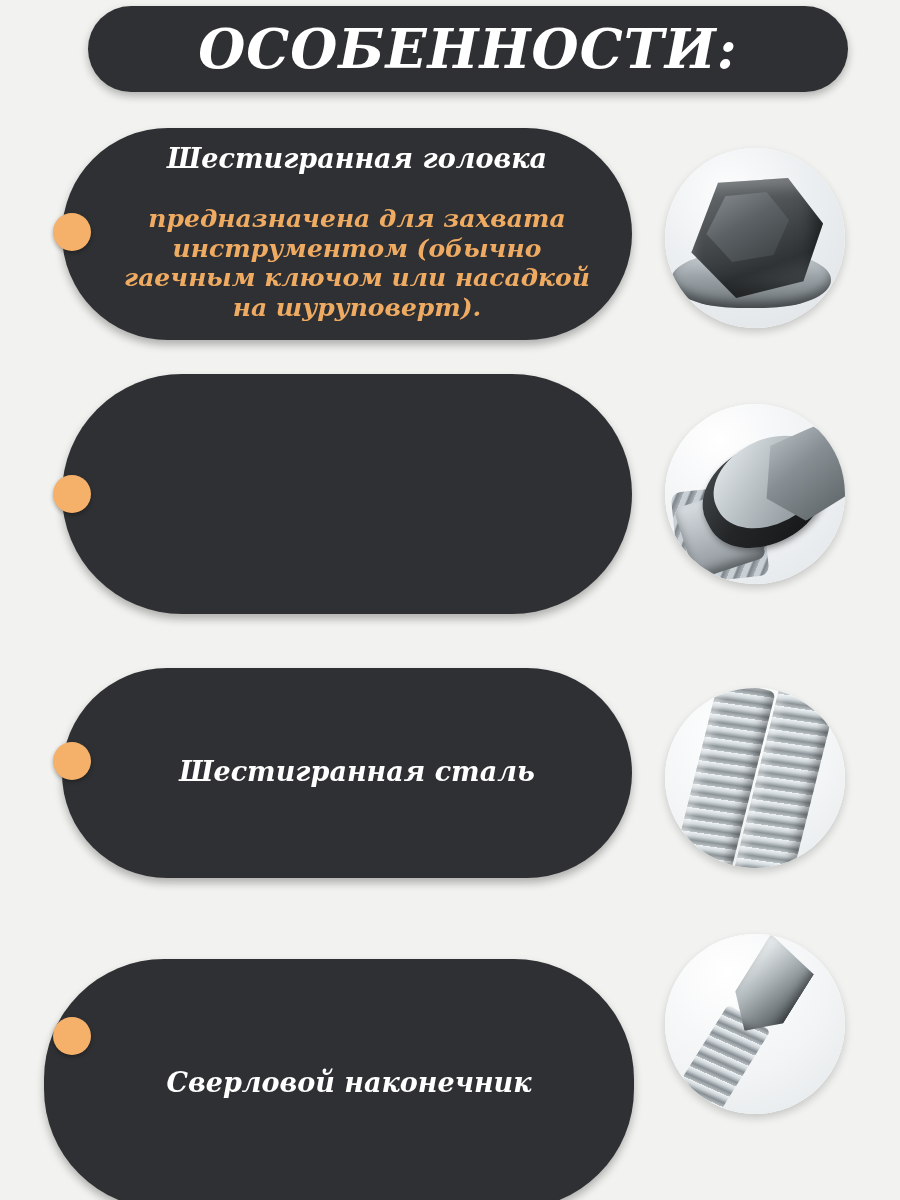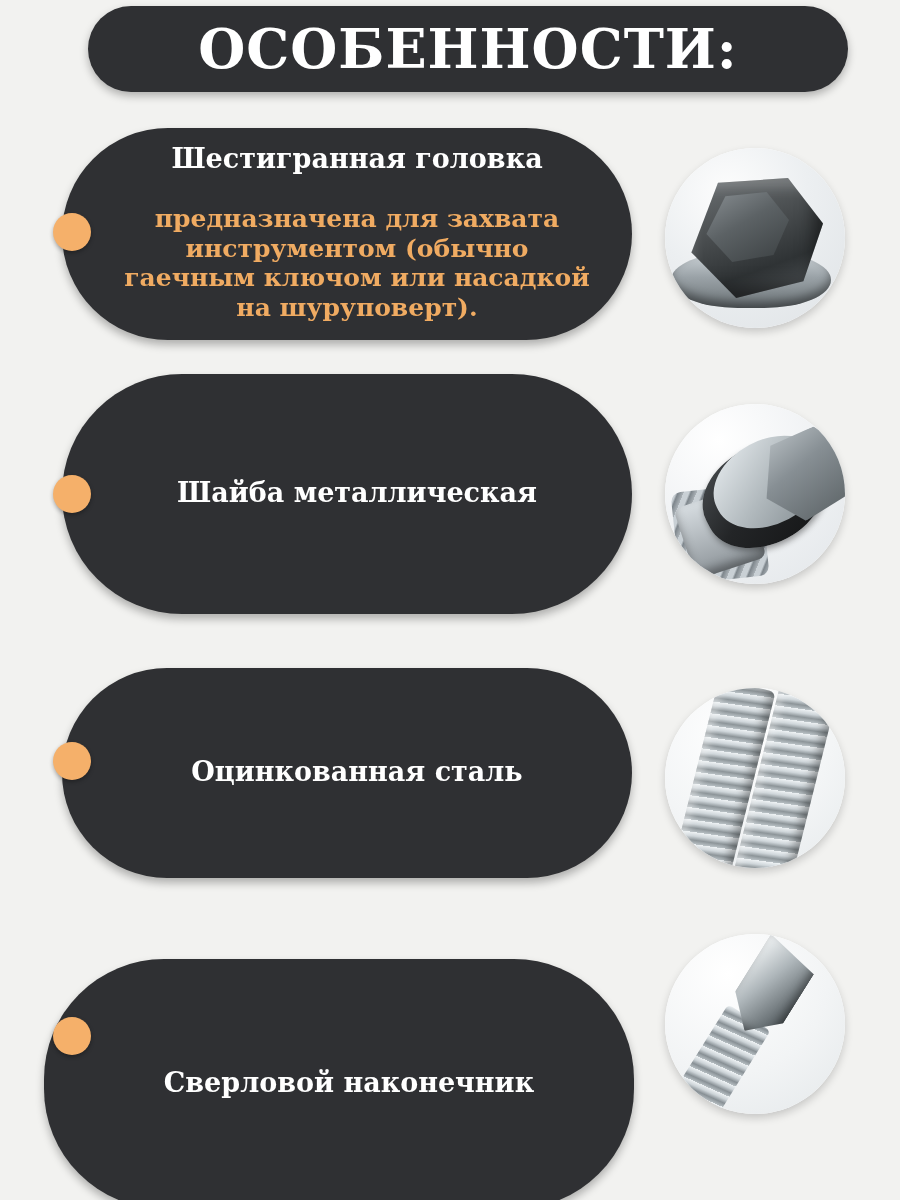--- a/index.html
+++ b/index.html
@@ -12,20 +12,21 @@
     background: #f2f2f0;
     font-family: "Liberation Serif", serif;
     overflow: hidden;
     position: relative;
   }
   .page {
     position: relative;
     width: 900px;
     height: 1200px;
     background: #f2f2f0;
+    font-style: italic;
   }
 
   
   .title-pill {
     position: absolute;
     left: 88px;
     top: 6px;
     width: 760px;
     height: 86px;
     background: #2f3033;
@@ -236,38 +237,37 @@
         <div class="p1-bg"></div>
         <div class="washer1"></div>
         <div class="hexhead"></div>
         <div class="hexhead-top"></div>
       </div>
     </div>
   </div>
 
   <div class="feature">
     <div class="pill" style="left:62px; top:374px; width:570px; height:240px;">
-      <div class="headline">Шайба металлическая</div>
     </div>
     <div class="dot" style="left:53px; top:475px;"></div>
     <div class="photo" style="left:665px; top:404px; width:180px; height:180px;">
       <div class="inner">
         <div class="p2-bg"></div>
         <div class="p2-thread"></div>
         <div class="p2-shaft"></div>
         <div class="p2-epdm"></div>
         <div class="p2-metalwasher"></div>
         <div class="p2-hex"></div>
       </div>
     </div>
   </div>
 
   <div class="feature">
     <div class="pill" style="left:62px; top:668px; width:570px; height:210px;">
-      <div class="headline">Оцинкованная сталь</div>
+      <div class="headline">Шестигранная сталь</div>
     </div>
     <div class="dot" style="left:53px; top:742px;"></div>
     <div class="photo" style="left:665px; top:688px; width:180px; height:180px;">
       <div class="inner">
         <div class="p3-bg"></div>
         <div class="p3-screw"></div>
         <div class="p3-screw2"></div>
       </div>
     </div>
   </div>

